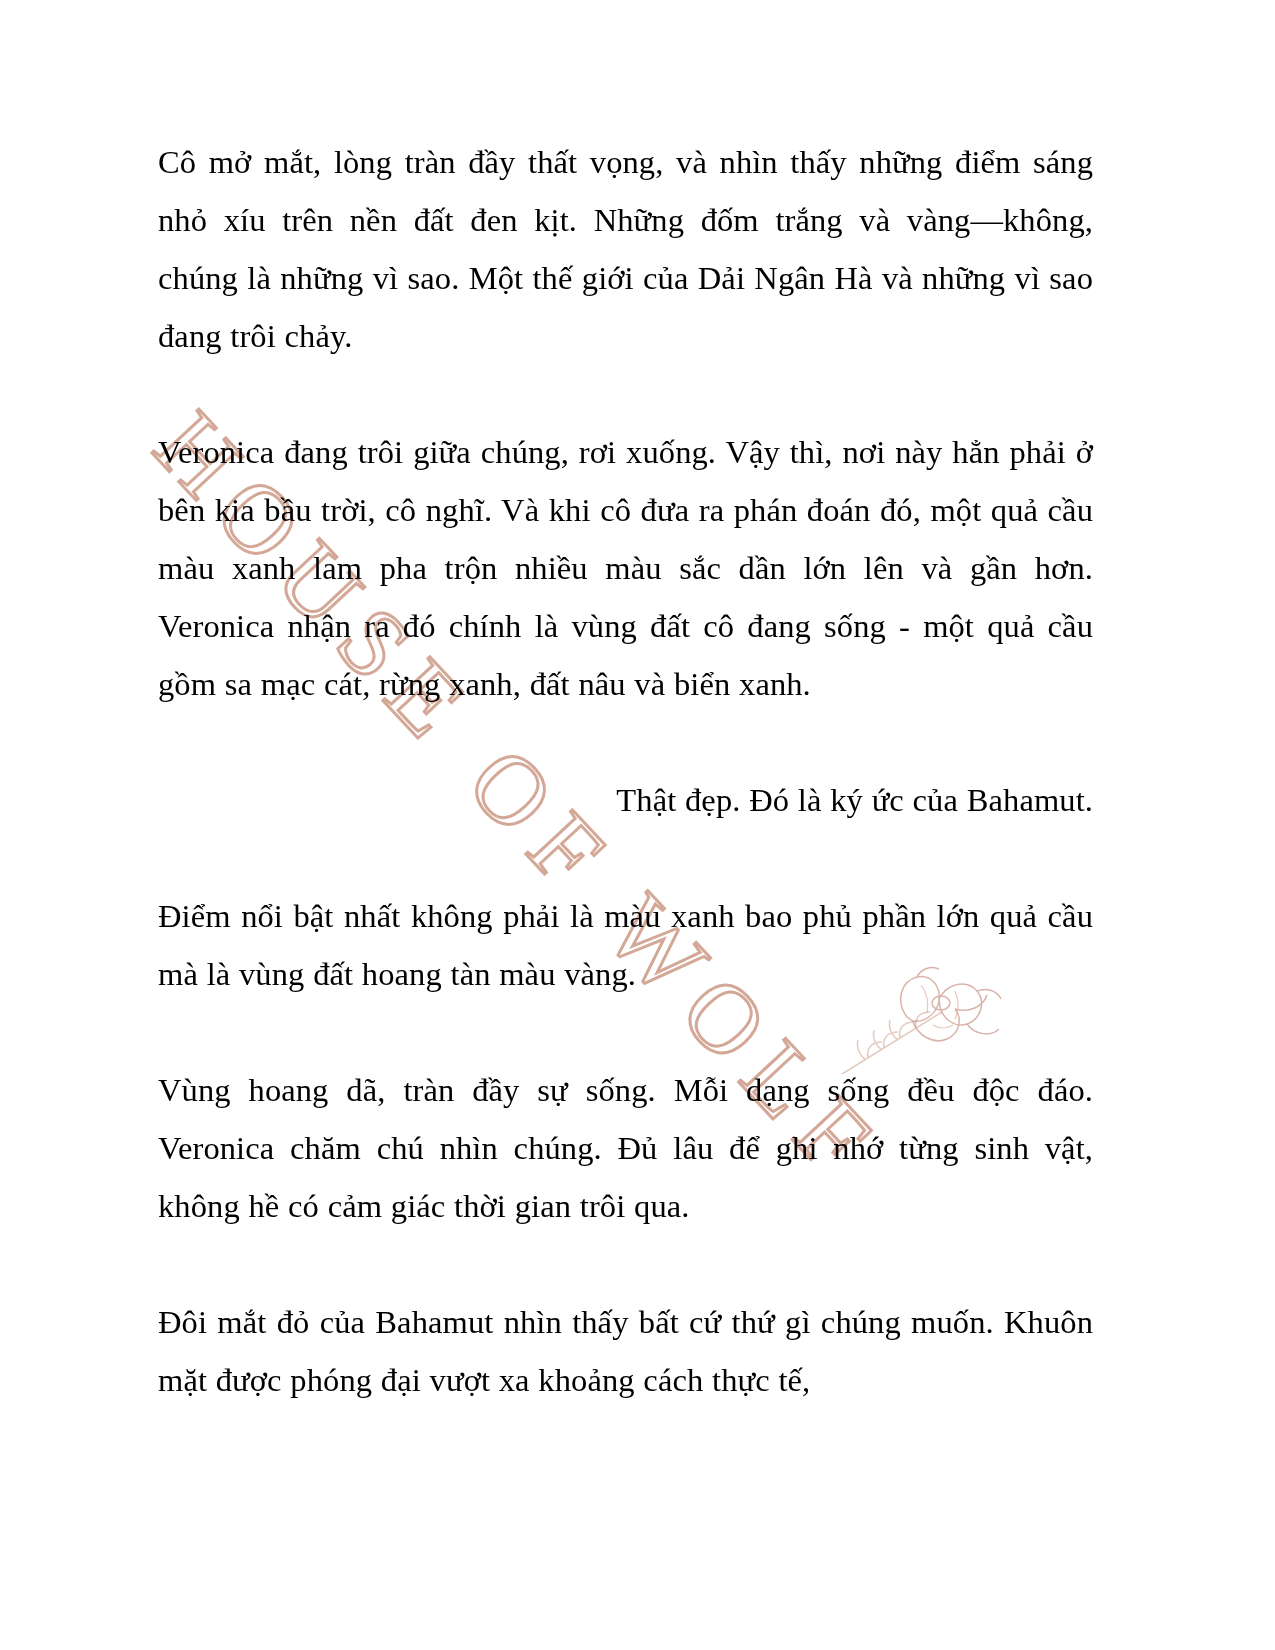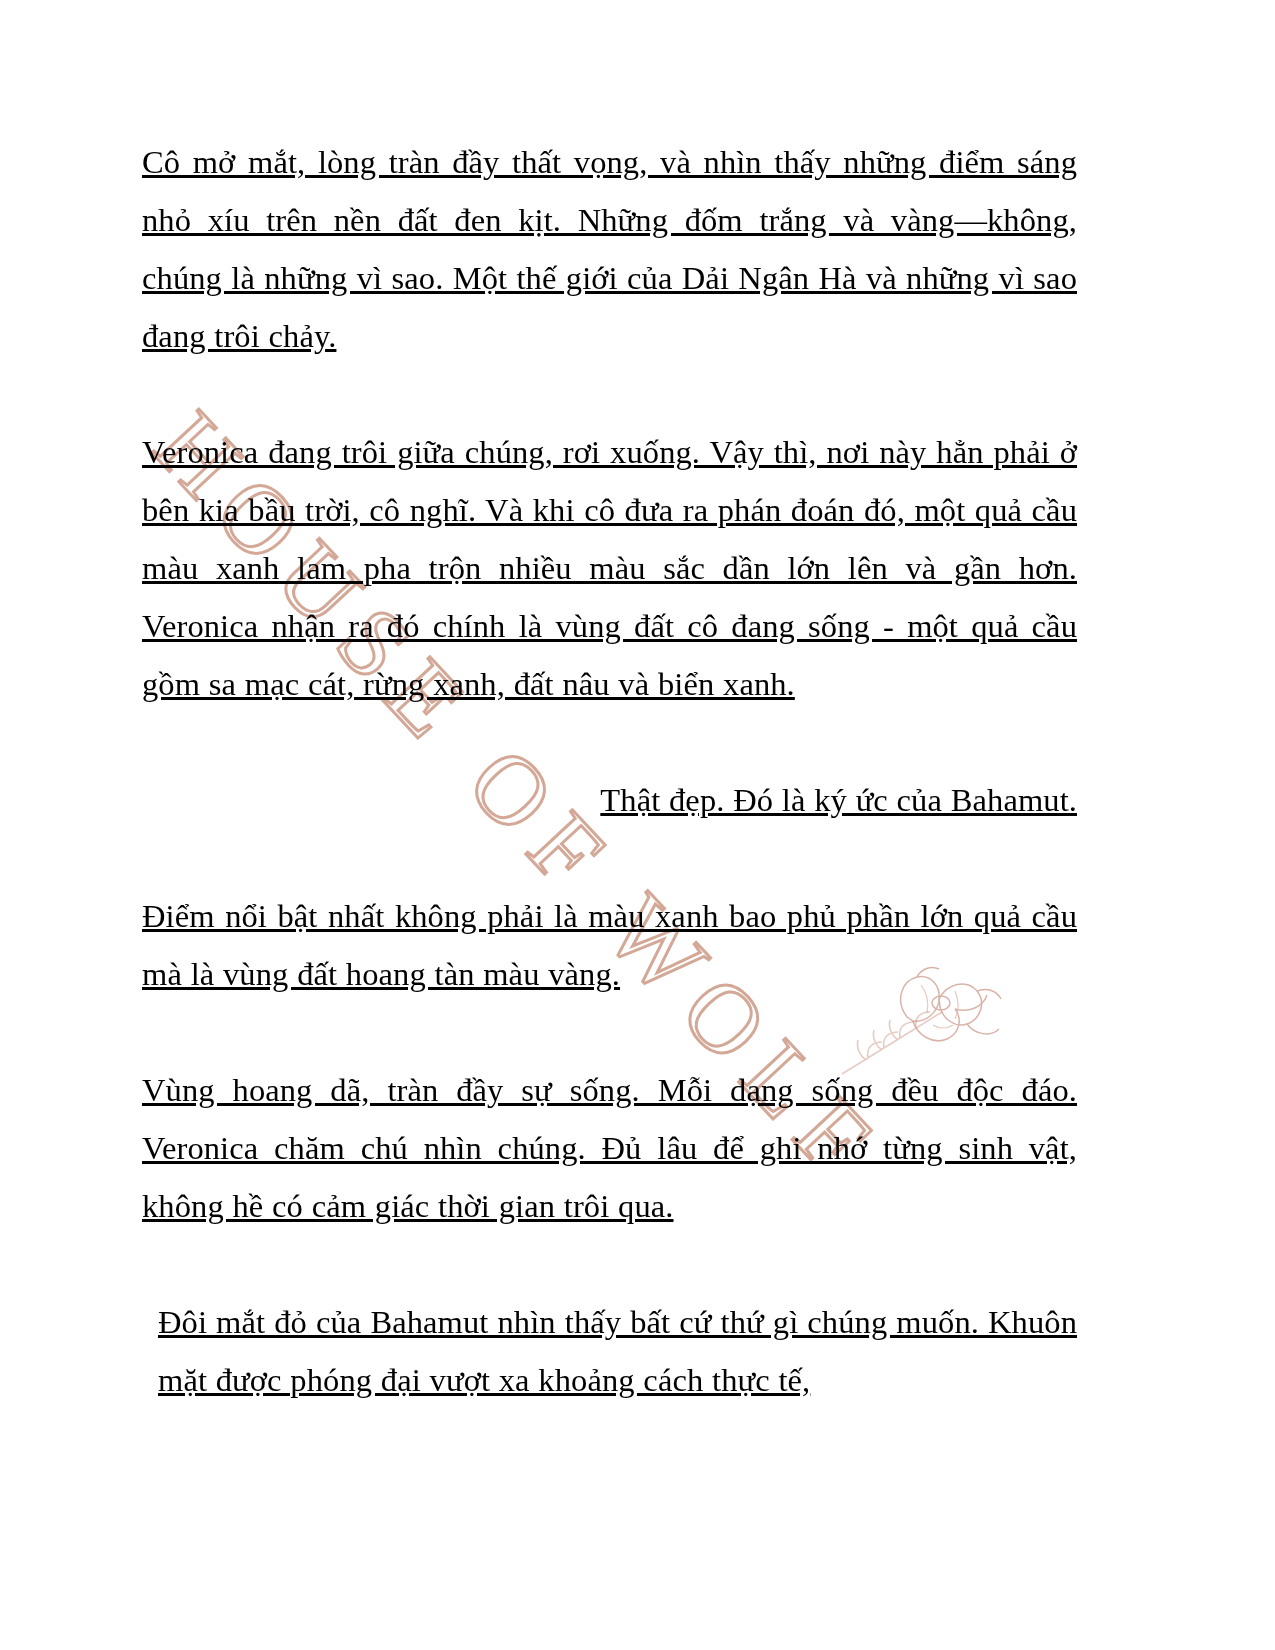--- a/index.html
+++ b/index.html
@@ -54,38 +54,37 @@
     left: 838px;
     top: 1000px;
     width: 130px;
     height: 80px;
     opacity: 0.6;
   }
 
   
   .content {
     position: absolute;
-    left: 142px;
+    left: 158px;
     top: 133px;
     width: 935px;
     z-index: 2;
-    text-decoration: underline;
   }
   p.para {
     margin: 0 0 58px 0;
     font-family: "Liberation Serif", "DejaVu Serif", serif;
     font-size: 32.5px;
     line-height: 58px;
     color: #000000;
     text-align: justify;
     text-justify: inter-word;
     letter-spacing: 0.1px;
     word-spacing: 0.5px;
   }
-  p.para:last-child { margin-bottom: 0; margin-left: 16px; }
+  p.para:last-child { margin-bottom: 0; }
   p.para.nojust { text-align: right; }
 </style>
 </head>
 <body>
 
 <div class="page">
 
   <div class="watermark">
     <div class="wm-text">HOUSE OF WOLF</div>
 

